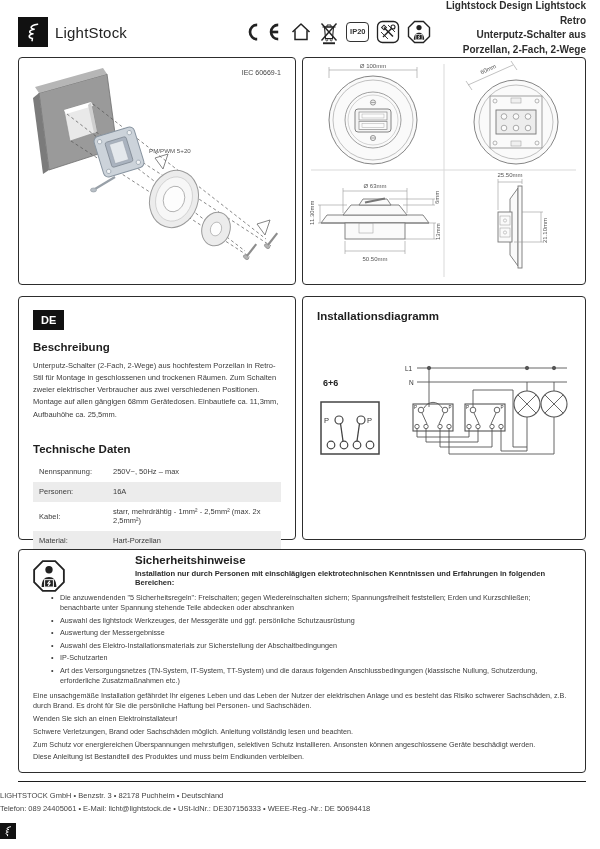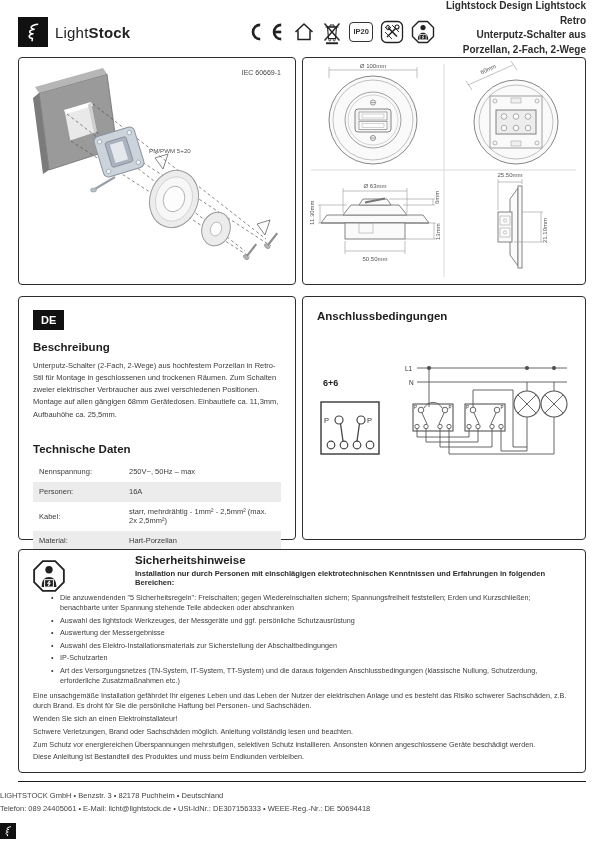--- a/index.html
+++ b/index.html
@@ -6,41 +6,41 @@
   html,body { background:#e8e8e8; }
   body { font-family:"Liberation Sans",sans-serif; color:#333; }
   .page { position:relative; width:600px; height:849px; background:#fff; margin:0 auto; overflow:hidden; }
 
   
   .header { position:absolute; left:18px; top:10px; right:14px; height:44px; display:flex; align-items:center; }
   .logo { display:flex; align-items:center; gap:7px; }
   .logo-mark { width:30px; height:30px; background:#111; display:flex; align-items:center; justify-content:center; }
   .logo-text { font-size:15px; color:#222; letter-spacing:.2px; }
   .logo-text .lt { font-weight:400; }
-  .logo-text .st { font-weight:700; }
+  .logo-text .st { font-weight:400; }
   .certs { display:flex; align-items:center; gap:7px; margin-left:112px; }
   .ip-badge { border:1.3px solid #333; border-radius:4px; font-size:7.5px; font-weight:600; color:#333; padding:5px 3px; line-height:1; }
   .product-info { margin-left:auto; text-align:right; }
   .pline { font-size:10px; font-weight:600; color:#2d2d2d; line-height:1.45; }
   .artno { font-size:6.8px; color:#666; margin-top:1px; }
 
   
   .box { position:absolute; border:1.3px solid #2d2d2d; border-radius:4px; background:#fff; }
   .box-exploded { left:18px; top:57px;  width:278px; height:228px; }
   .box-dims     { left:302px; top:57px; width:284px; height:228px; }
   .box-desc     { left:18px; top:296px; width:278px; height:244px; padding:13px 14px; }
   .box-install  { left:302px; top:296px; width:284px; height:244px; padding:13px 14px; }
   .box-safety   { left:18px; top:549px; width:568px; height:224px; padding:4px 14px; }
 
   
   .lang-badge { display:inline-block; background:#111; color:#fff; font-weight:700; font-size:11px; padding:4px 8px; }
   .h-section { font-size:11.5px; font-weight:700; color:#1e1e1e; margin:11px 0 7px 0; }
   .desc-body { font-size:7.5px; line-height:1.62; color:#3c3c3c; width:252px; }
   .spec-table { margin-top:4px; }
-  .spec-row { display:flex; align-items:center; padding:5.5px 6px; font-size:7.5px; color:#3c3c3c;gap:16px; }
+  .spec-row { display:flex; align-items:center; padding:5.5px 6px; font-size:7.5px; color:#3c3c3c; }
   .spec-row.alt { background:#ececec; }
   .spec-label { width:74px; flex:none; }
   .spec-value { flex:1; }
 
   
   .install-h { font-size:11.5px; font-weight:700; color:#1e1e1e; }
 
   
   .safety-icon { position:absolute; left:13px; top:9px; }
   .safety-head { margin-left:102px; }
@@ -304,21 +304,21 @@
         <div class="spec-value">Hart-Porzellan</div>
       </div>
       <div class="spec-row">
         <div class="spec-label">Schutzklasse:</div>
         <div class="spec-value">IP20</div>
       </div>
     </div>
   </div>
 
   <div class="box box-install">
-    <div class="install-h">Anschlussbedingungen</div>
+    <div class="install-h">Installationsdiagramm</div>
     <svg width="254" height="200" viewBox="0 0 254 200" style="margin-top:6px;">
       <text x="6" y="58" font-size="9" font-weight="bold" fill="#222">6+6</text>
 
       <g stroke="#444" fill="none">
         <rect x="4" y="74" width="58" height="52" stroke-width="1.5"></rect>
         <text x="7" y="95" font-size="7.5" fill="#333" stroke="none">P</text>
         <circle cx="22" cy="92" r="4" stroke-width="1.2"></circle>
         <circle cx="44" cy="92" r="4" stroke-width="1.2"></circle>
         <text x="50" y="95" font-size="7.5" fill="#333" stroke="none">P</text>
         <circle cx="14" cy="117" r="3.8" stroke-width="1.2"></circle>

